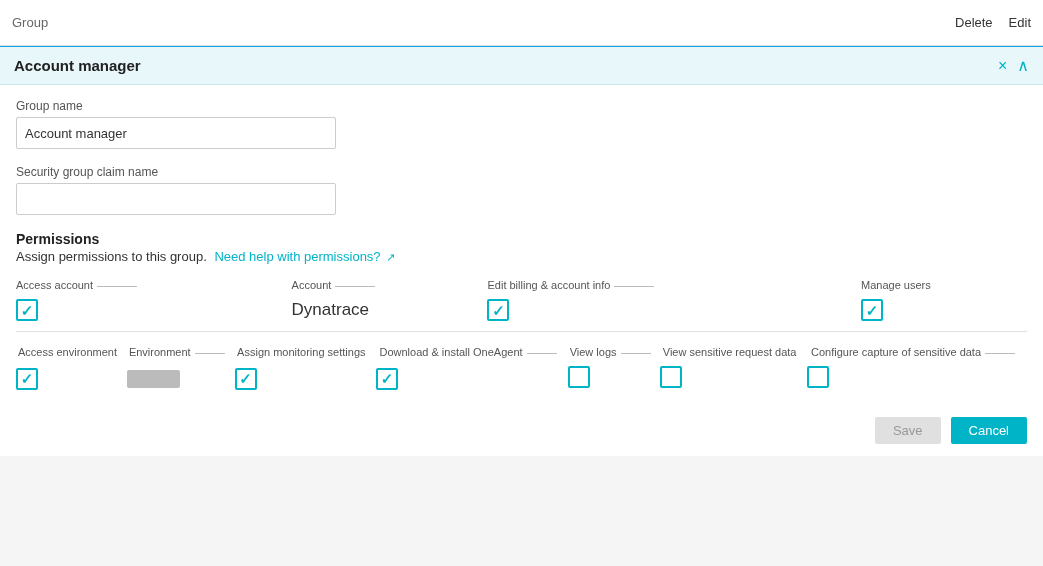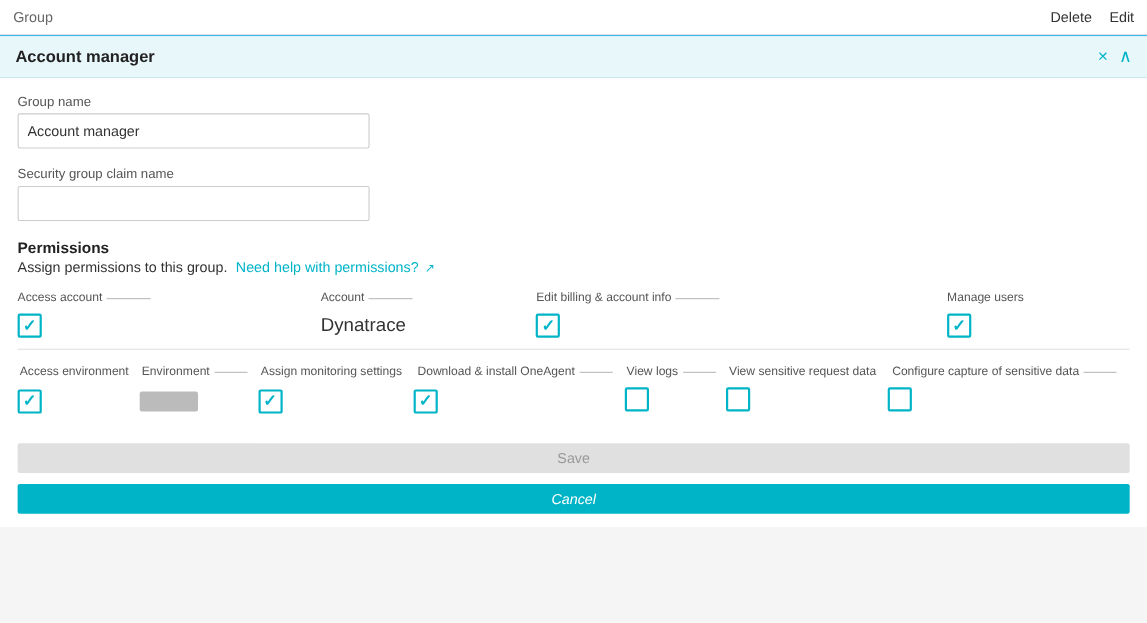--- a/index.html
+++ b/index.html
@@ -7,21 +7,21 @@
       font-family: -apple-system, BlinkMacSystemFont, 'Segoe UI', Arial, sans-serif;
       font-size: 13px;
       background: #f5f5f5;
       color: #333;
     }
 
     .top-bar {
       display: flex;
       align-items: center;
       padding: 0 12px;
-      height: 32px;
+      height: 46px;
       background: #fff;
       border-bottom: 1px solid #ddd;
     }
     .top-bar-group-label {
       color: #666;
       font-size: 13px;
       flex: 1;
     }
     .top-bar-actions {
       display: flex;
@@ -206,41 +206,39 @@
       font-size: 17px;
       color: #333;
       font-weight: 500;
     }
 
     .footer {
       display: flex;
       justify-content: flex-end;
       padding: 16px 16px 12px 16px;
       gap: 10px;
-      flex-direction: column;
     }
 
     .btn-save {
       background: #e0e0e0;
       color: #999;
       border: none;
       border-radius: 2px;
       padding: 6px 18px;
       font-size: 13px;
       cursor: not-allowed;
     }
     .btn-cancel {
       background: #00b4c8;
       color: #fff;
       border: none;
       border-radius: 2px;
       padding: 6px 18px;
       font-size: 13px;
       cursor: pointer;
-      font-style: italic;
     }
 
     .section-divider {
       height: 1px;
       background: #e0e0e0;
       margin: 10px 0 6px 0;
     }
   </style>
 </head>
 <body>

